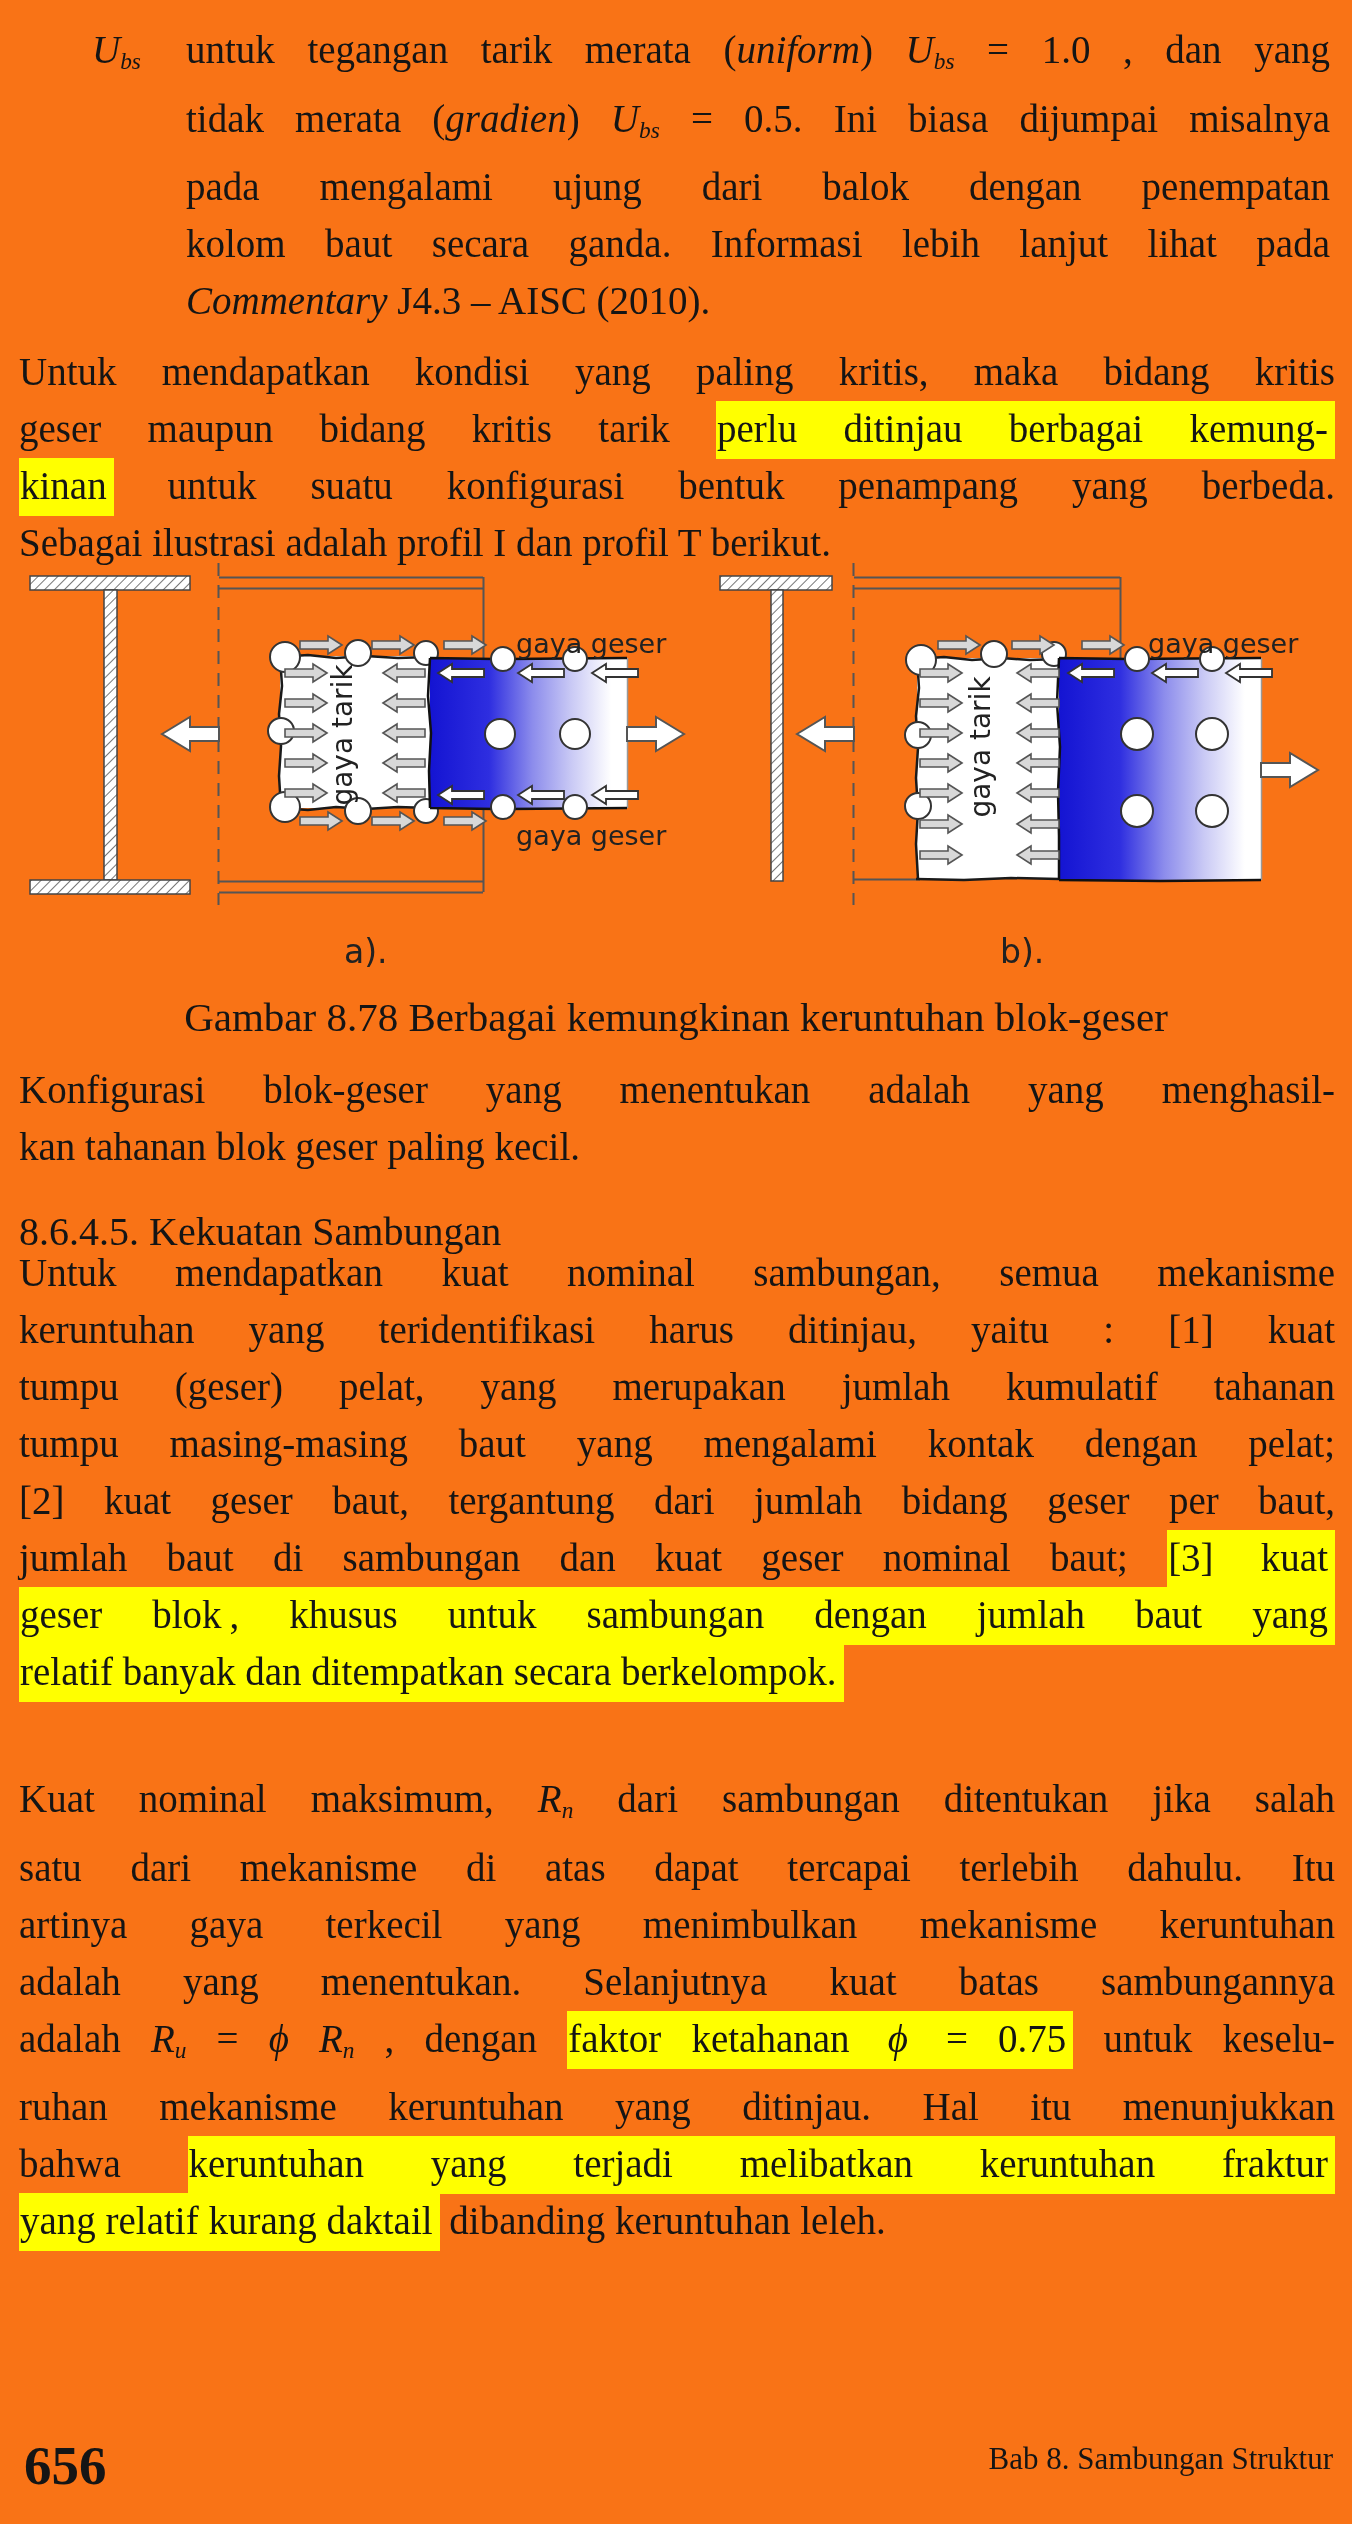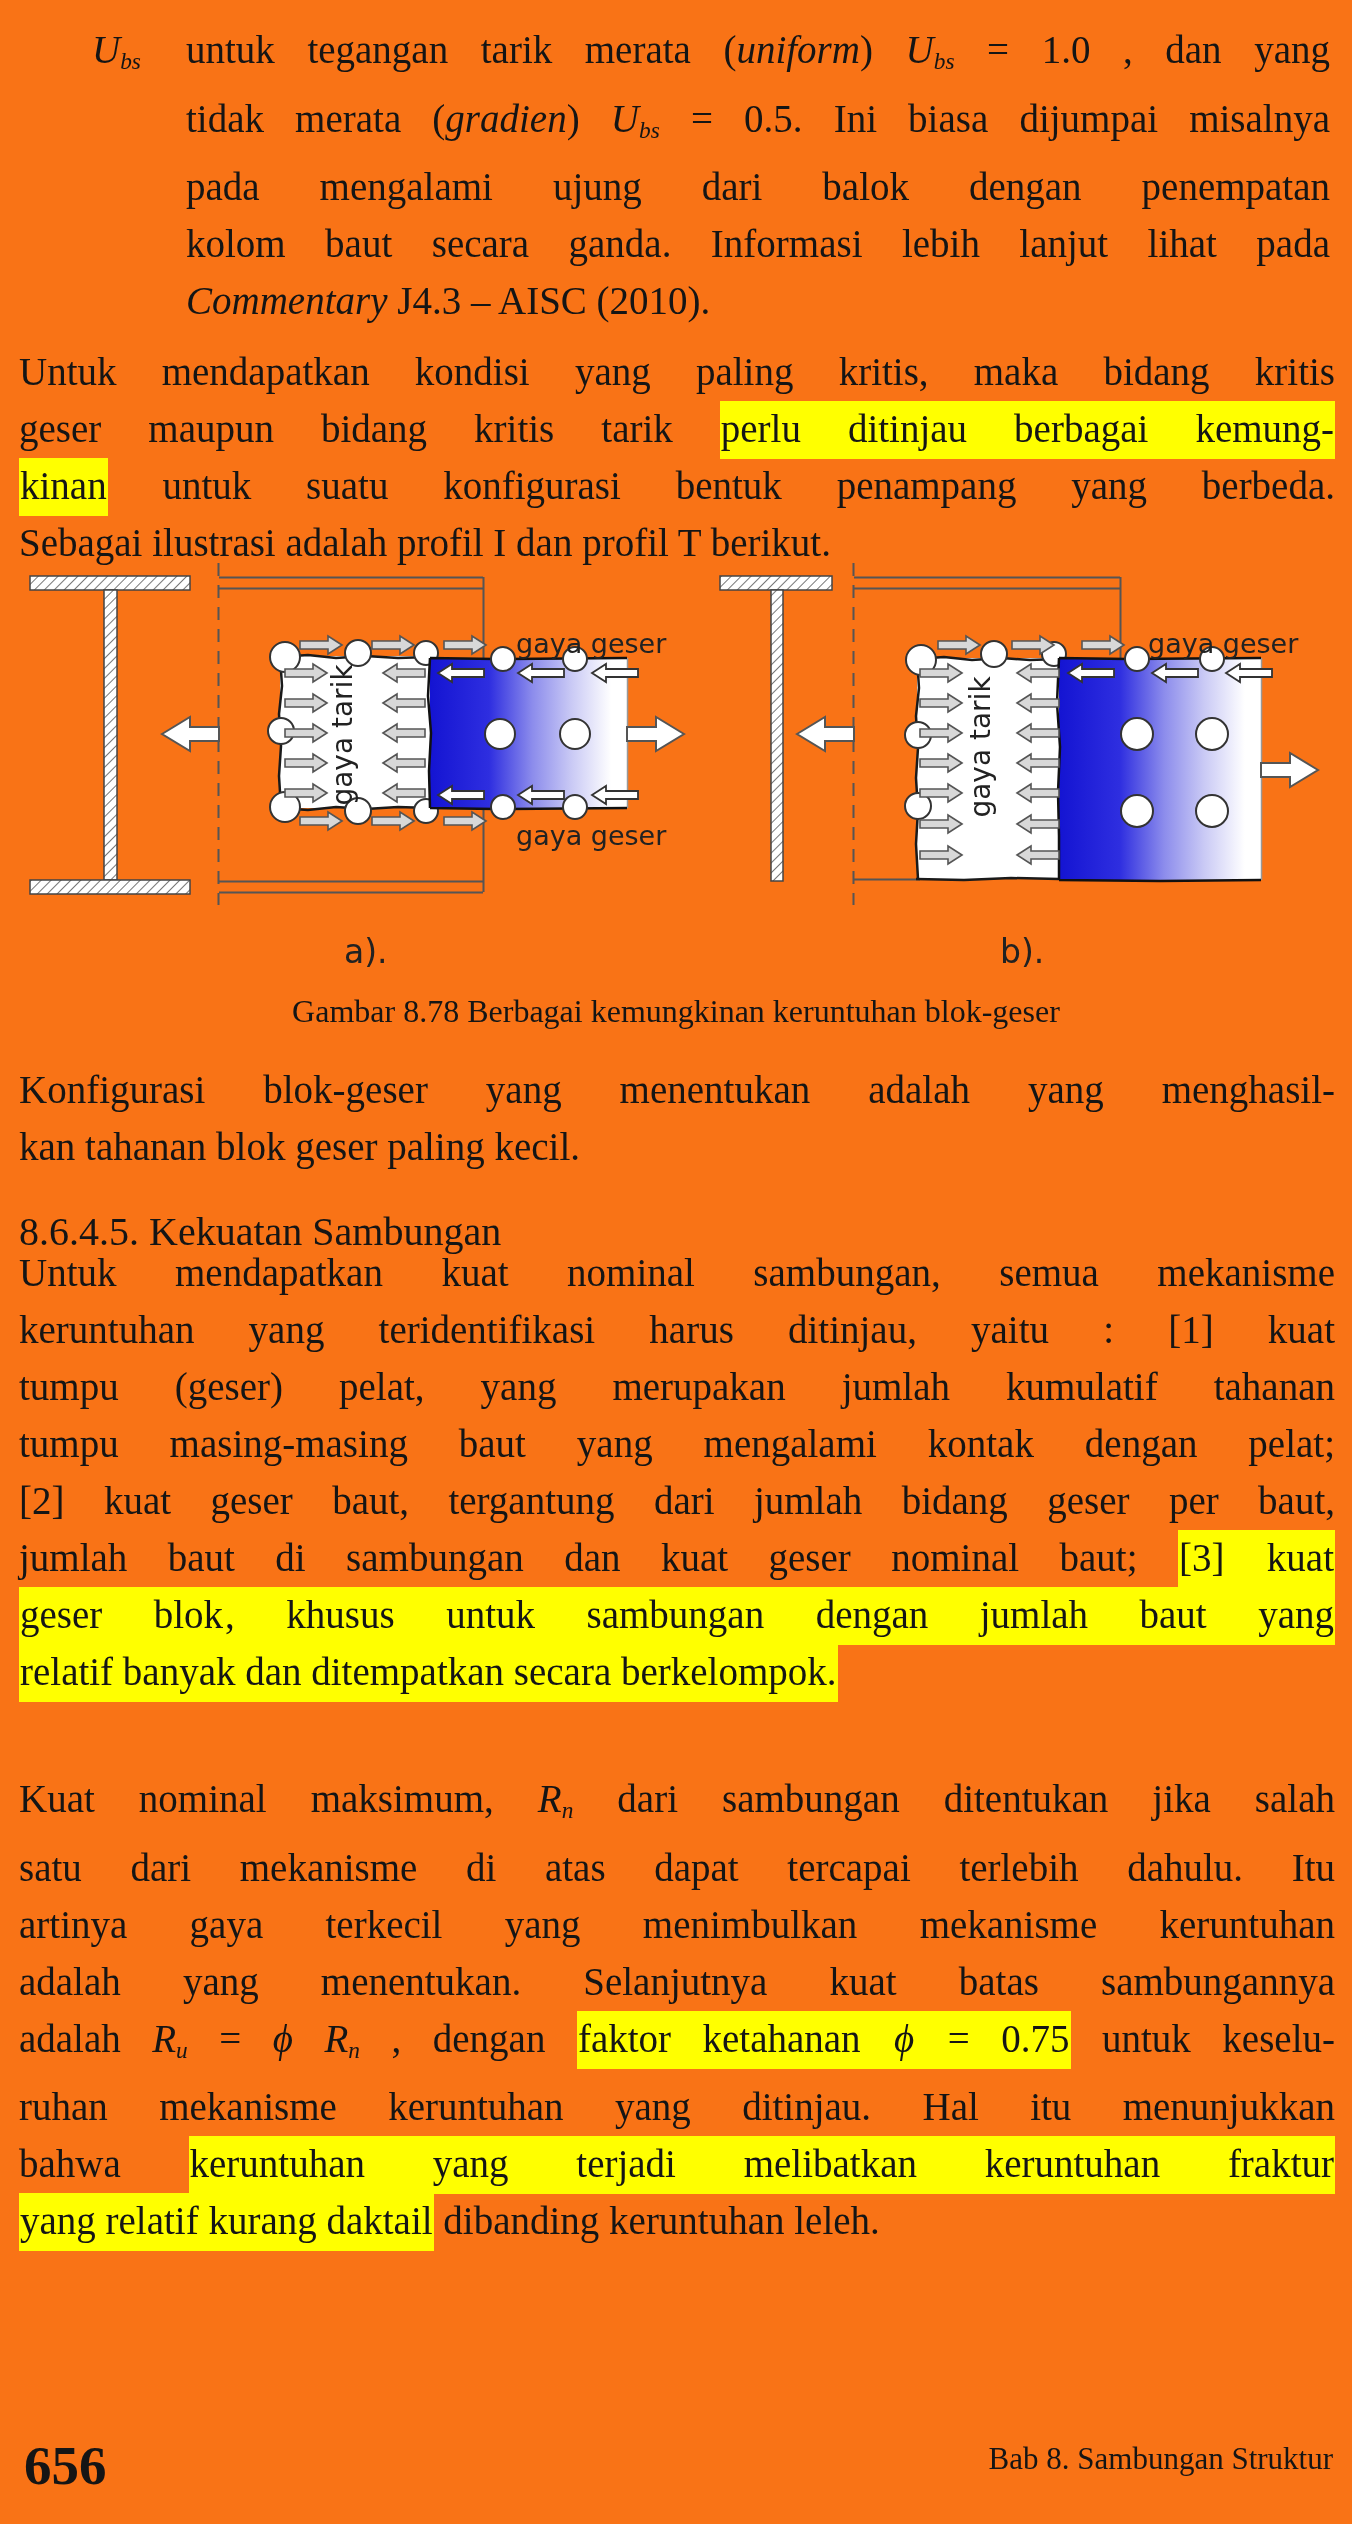--- a/index.html
+++ b/index.html
@@ -4,25 +4,25 @@
 <style>
   html,body{margin:0;padding:0;background:#ffffff;}
   #page{position:relative;width:1352px;height:2524px;background:#f97316;overflow:hidden;
         font-family:"Liberation Serif","DejaVu Serif",serif;color:#151515;}
   .para{position:absolute;}
   .line{line-height:57px;font-size:39px;text-align:justify;text-align-last:justify;}
   .line.last{text-align-last:left;}
   .i{font-style:italic;}
   .b{font-weight:normal;}
   .sub{font-size:0.6em;vertical-align:-0.24em;}
-  .hl{background:#ffff00;padding:6px 1px 9px 1px;}
+  .hl{background:#ffff00;padding:6px 7px 9px 1px;}
   #p1-label{position:absolute;left:92px;top:21px;font-size:39px;line-height:57px;}
   #p1{left:186px;top:21px;width:1144px;}
   #p2{left:19px;top:343px;width:1316px;}
-  #caption{position:absolute;left:0;top:993px;width:1352px;text-align:center;font-size:32px;}
+  #caption{position:absolute;left:0;top:993px;width:1352px;text-align:center;font-size:41px;}
   #p3{left:19px;top:1061px;width:1316px;}
   #heading{position:absolute;left:19px;top:1208px;font-size:40px;}
   #p4{left:19px;top:1244px;width:1316px;}
   #p5{left:19px;top:1770px;width:1316px;}
   #fig{position:absolute;left:0;top:563px;width:1352px;height:422px;}
   #footer-num{position:absolute;left:24px;top:2434px;font-size:55px;font-weight:bold;}
   #footer-chapter{position:absolute;right:19px;top:2441px;font-size:31px;margin-left:24px;}
   svg text{font-family:"DejaVu Sans","Liberation Sans",sans-serif;fill:#222;}
 </style>
 </head>

